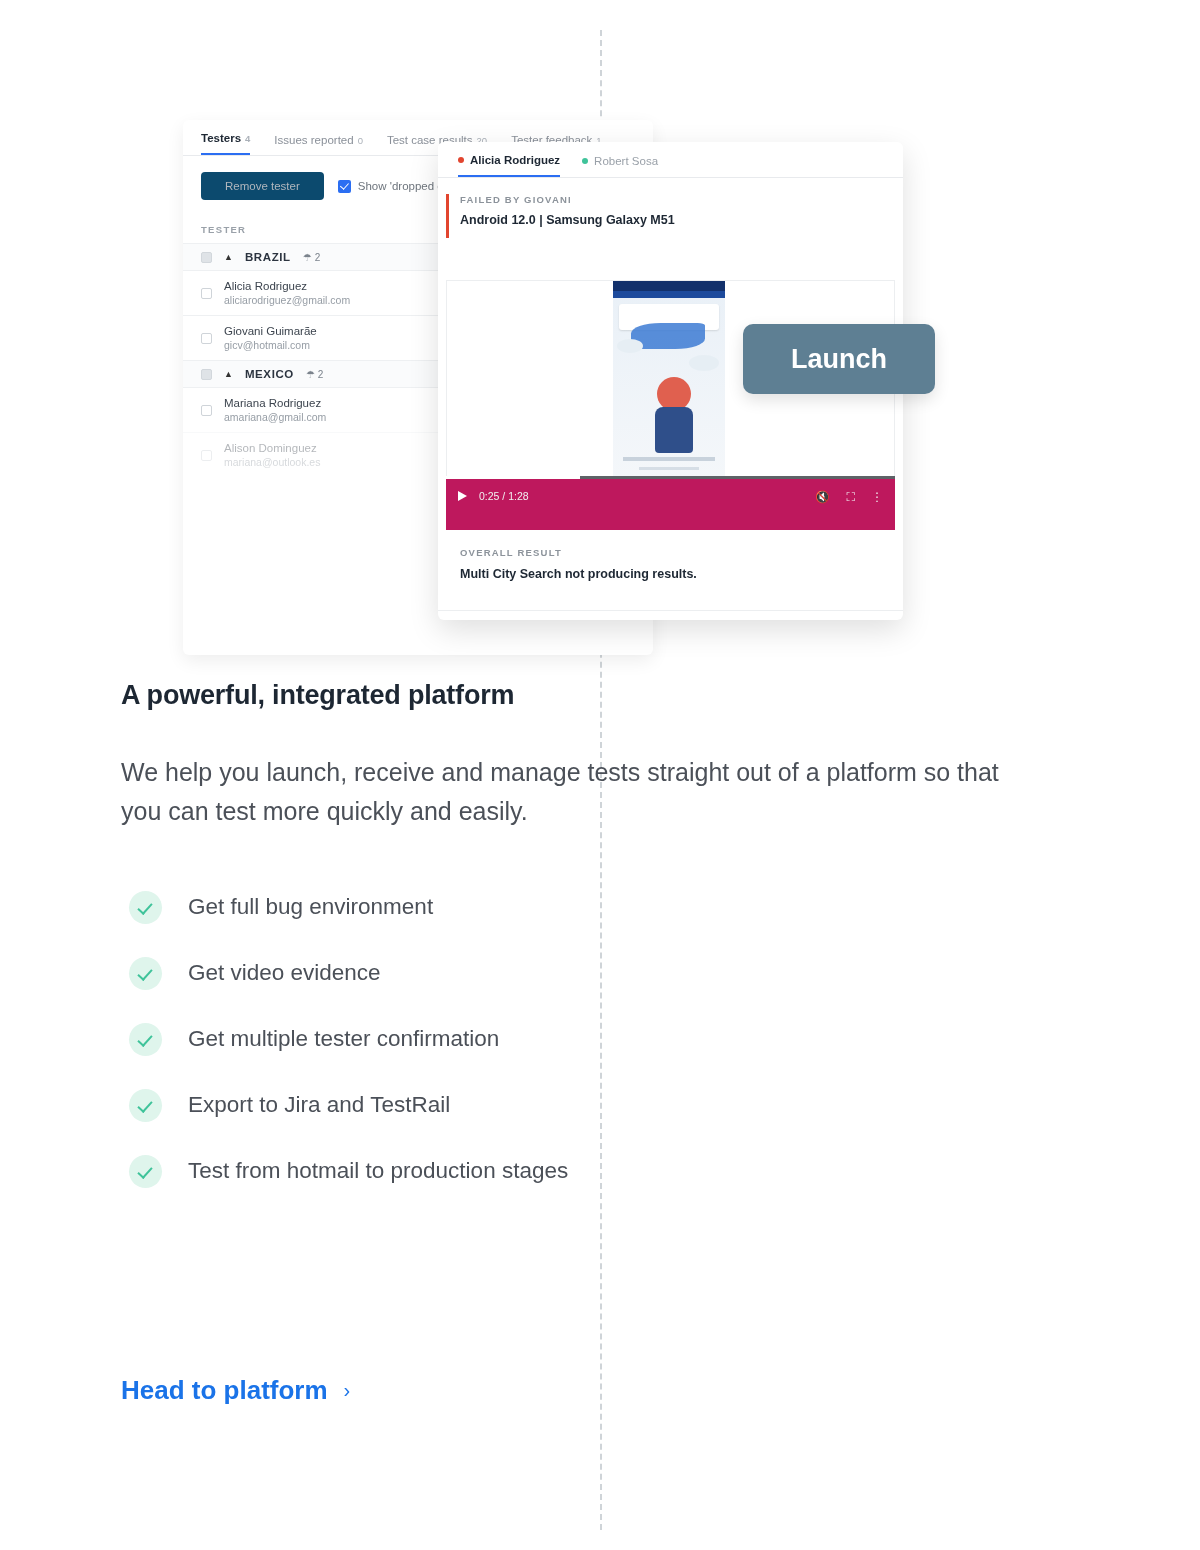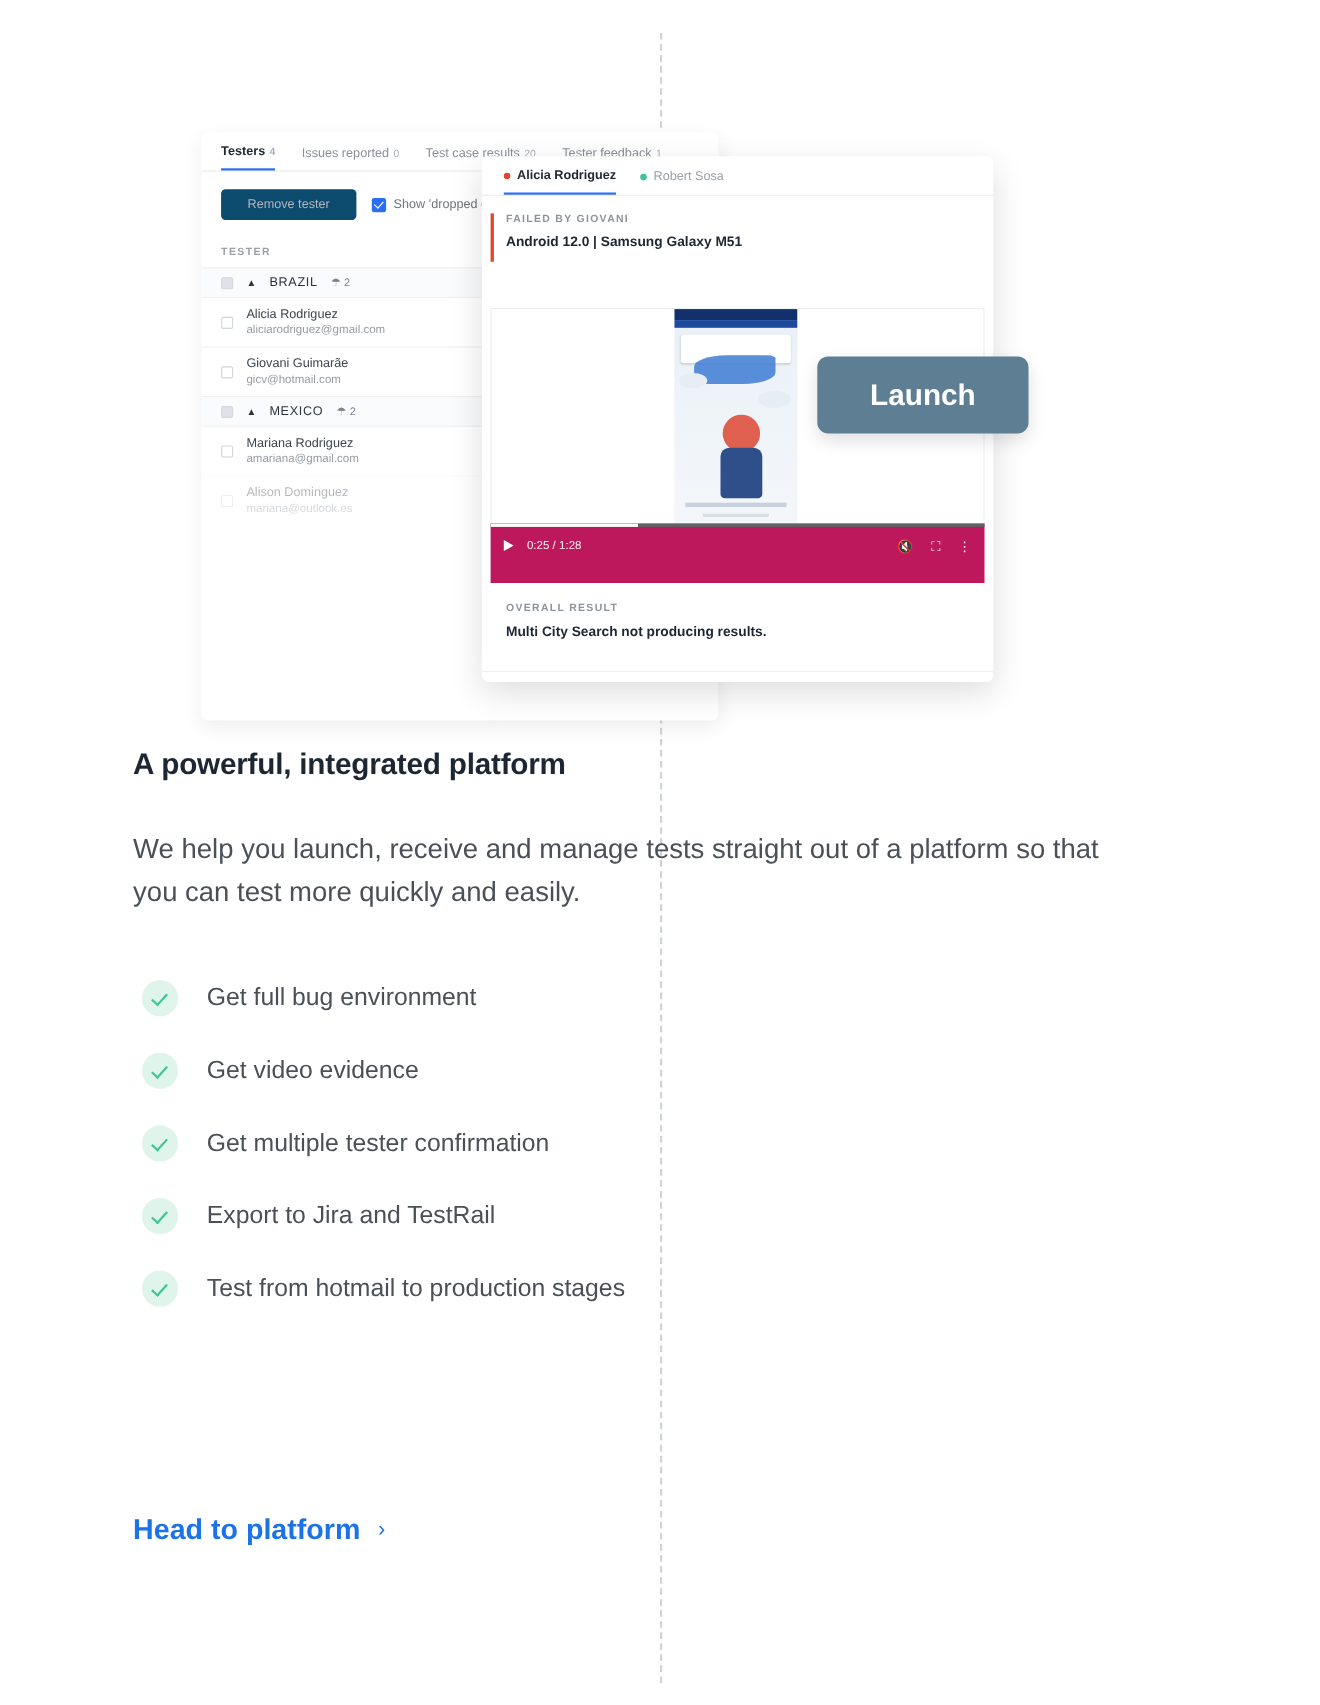--- a/index.html
+++ b/index.html
@@ -68,21 +68,21 @@
     font-size: 9.5px; letter-spacing: 1.3px; color: #9aa1a9; font-weight: bold;
   }
   .row {
     display: flex; align-items: center; gap: 12px;
     padding: 9px 18px; border-top: 1px solid #eef0f2;
   }
   .row.country { background: #fafbfc; padding-top: 7px; padding-bottom: 7px; }
   .cbox { width: 11px; height: 11px; border: 1px solid #cfd4d9; border-radius: 2px; flex: none; background:#fff;}
   .cbox.grey { background: #dfe3e7; border-color: #d2d7dc; }
   .caret { font-size: 9px; color: #5a6personal; }
-  .country-name { font-size: 11.5px; font-weight: normal; color: #2c3440; letter-spacing: .6px; }
+  .country-name { font-size: 11.5px; font-weight: bold; color: #2c3440; letter-spacing: .6px; }
   .count-pill { font-size: 10px; color: #7b838c; display: flex; align-items: center; gap: 3px; }
   .tester-name { font-size: 11.5px; color: #3c444e; }
   .tester-mail { font-size: 10.5px; color: #969da5; margin-top: 2px; }
   .faded { opacity: .38; }
 
   
   .report-card {
     position: absolute; left: 255px; top: 30px;
     width: 465px; height: 478px;
     background: #fff; border-radius: 6px;

